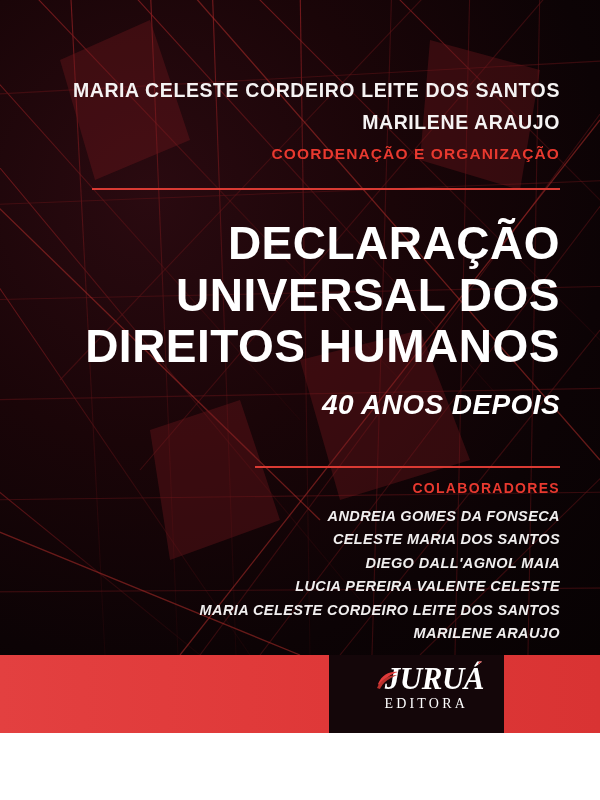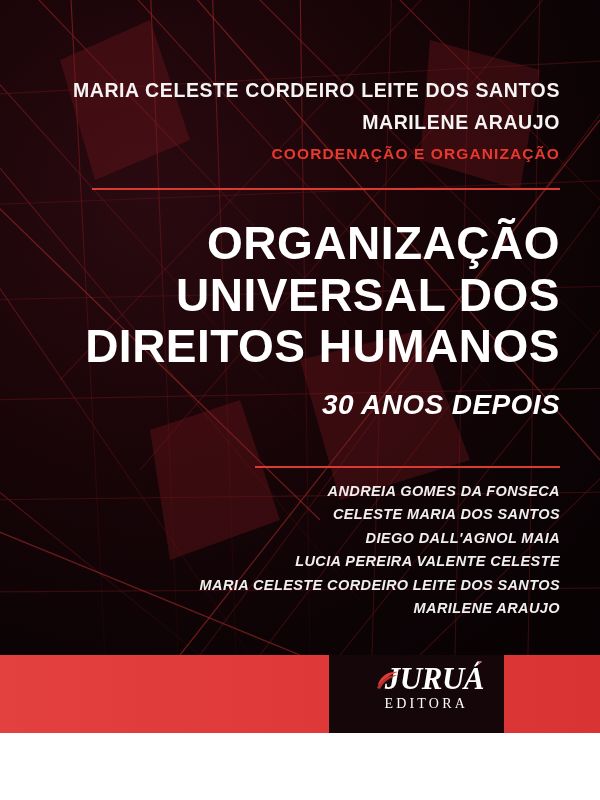--- a/index.html
+++ b/index.html
@@ -297,29 +297,30 @@
 
     <div class="authors">
       <div class="author-1">MARIA CELESTE CORDEIRO LEITE DOS SANTOS</div>
       <div class="author-2">MARILENE ARAUJO</div>
       <div class="role">COORDENAÇÃO E ORGANIZAÇÃO</div>
     </div>
 
     <div class="rule-top"></div>
 
     <div class="title-block">
-      <div class="title-line">ORGANIZAÇÃO</div>
+      <div class="title-line">DECLARAÇÃO</div>
       <div class="title-line">UNIVERSAL DOS</div>
       <div class="title-line">DIREITOS HUMANOS</div>
-      <div class="subtitle">30 ANOS DEPOIS</div>
+      <div class="subtitle">40 ANOS DEPOIS</div>
     </div>
 
     <div class="rule-bottom"></div>
 
     <div class="contrib-block">
+      <div class="contrib-title">COLABORADORES</div>
       <div class="contrib-name">ANDREIA GOMES DA FONSECA</div>
       <div class="contrib-name">CELESTE MARIA DOS SANTOS</div>
       <div class="contrib-name">DIEGO DALL'AGNOL MAIA</div>
       <div class="contrib-name">LUCIA PEREIRA VALENTE CELESTE</div>
       <div class="contrib-name">MARIA CELESTE CORDEIRO LEITE DOS SANTOS</div>
       <div class="contrib-name">MARILENE ARAUJO</div>
     </div>
 
     <div class="red-band">
       <div class="red-band-inner"></div>

